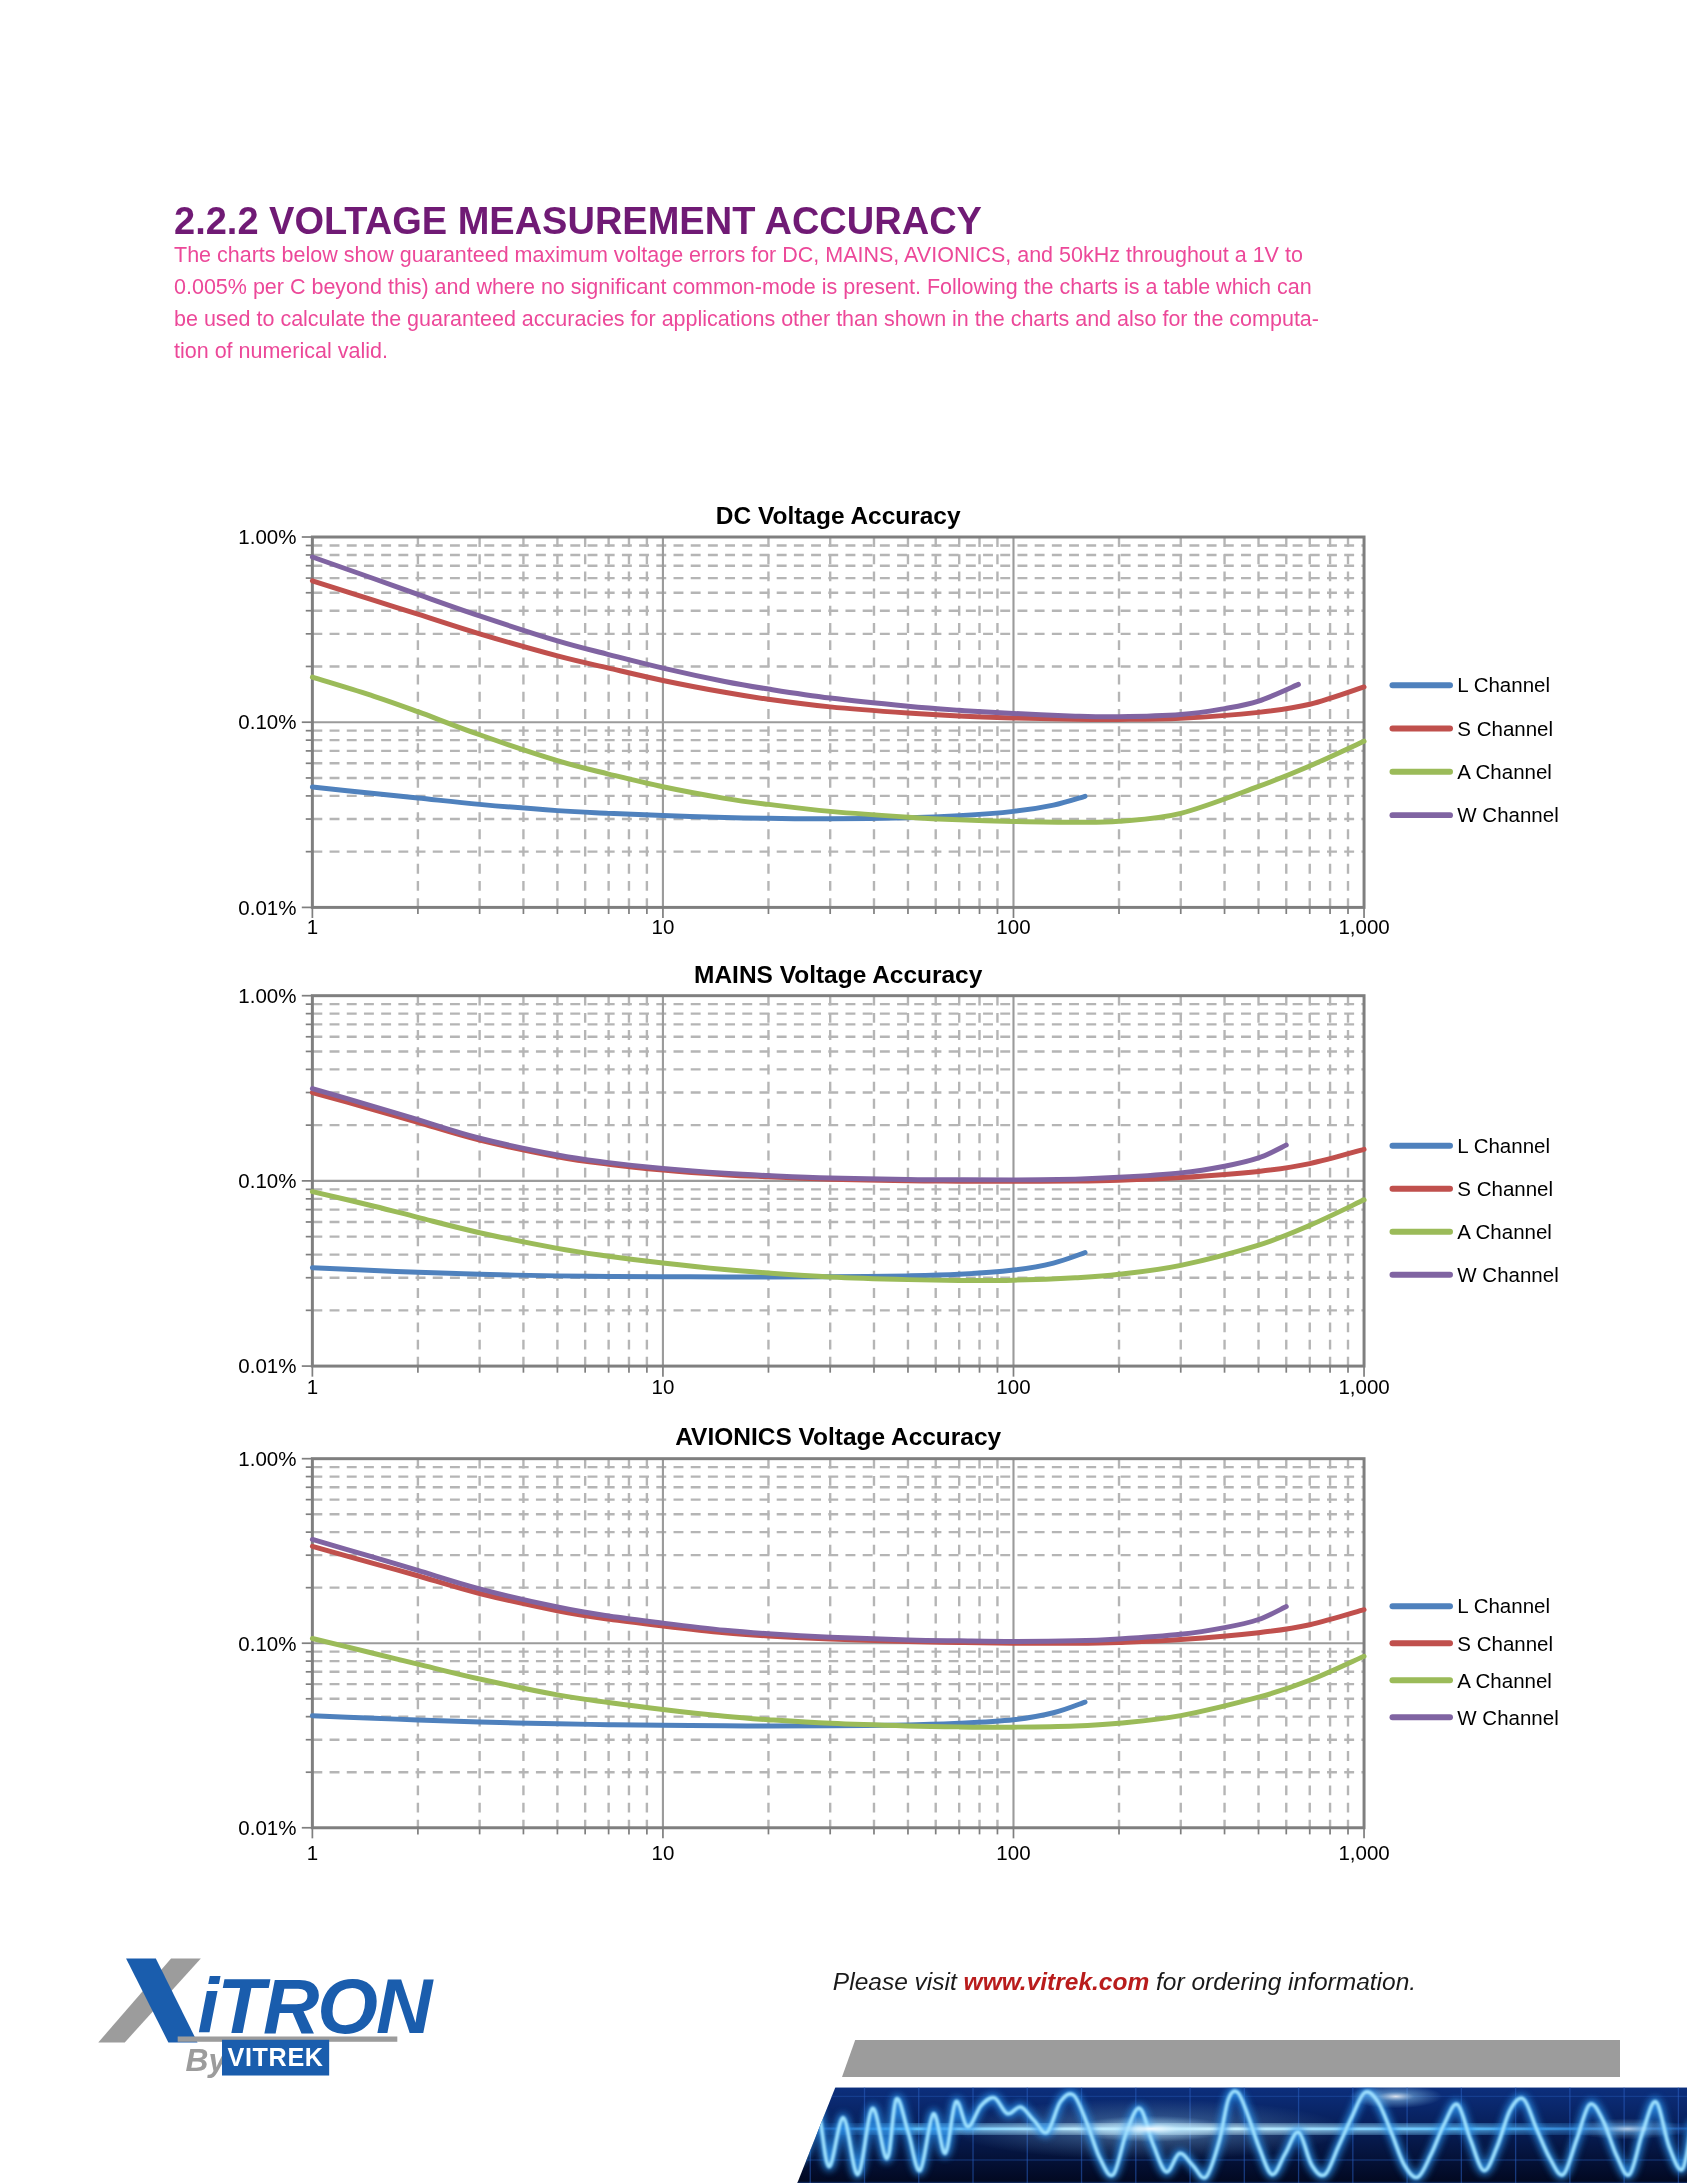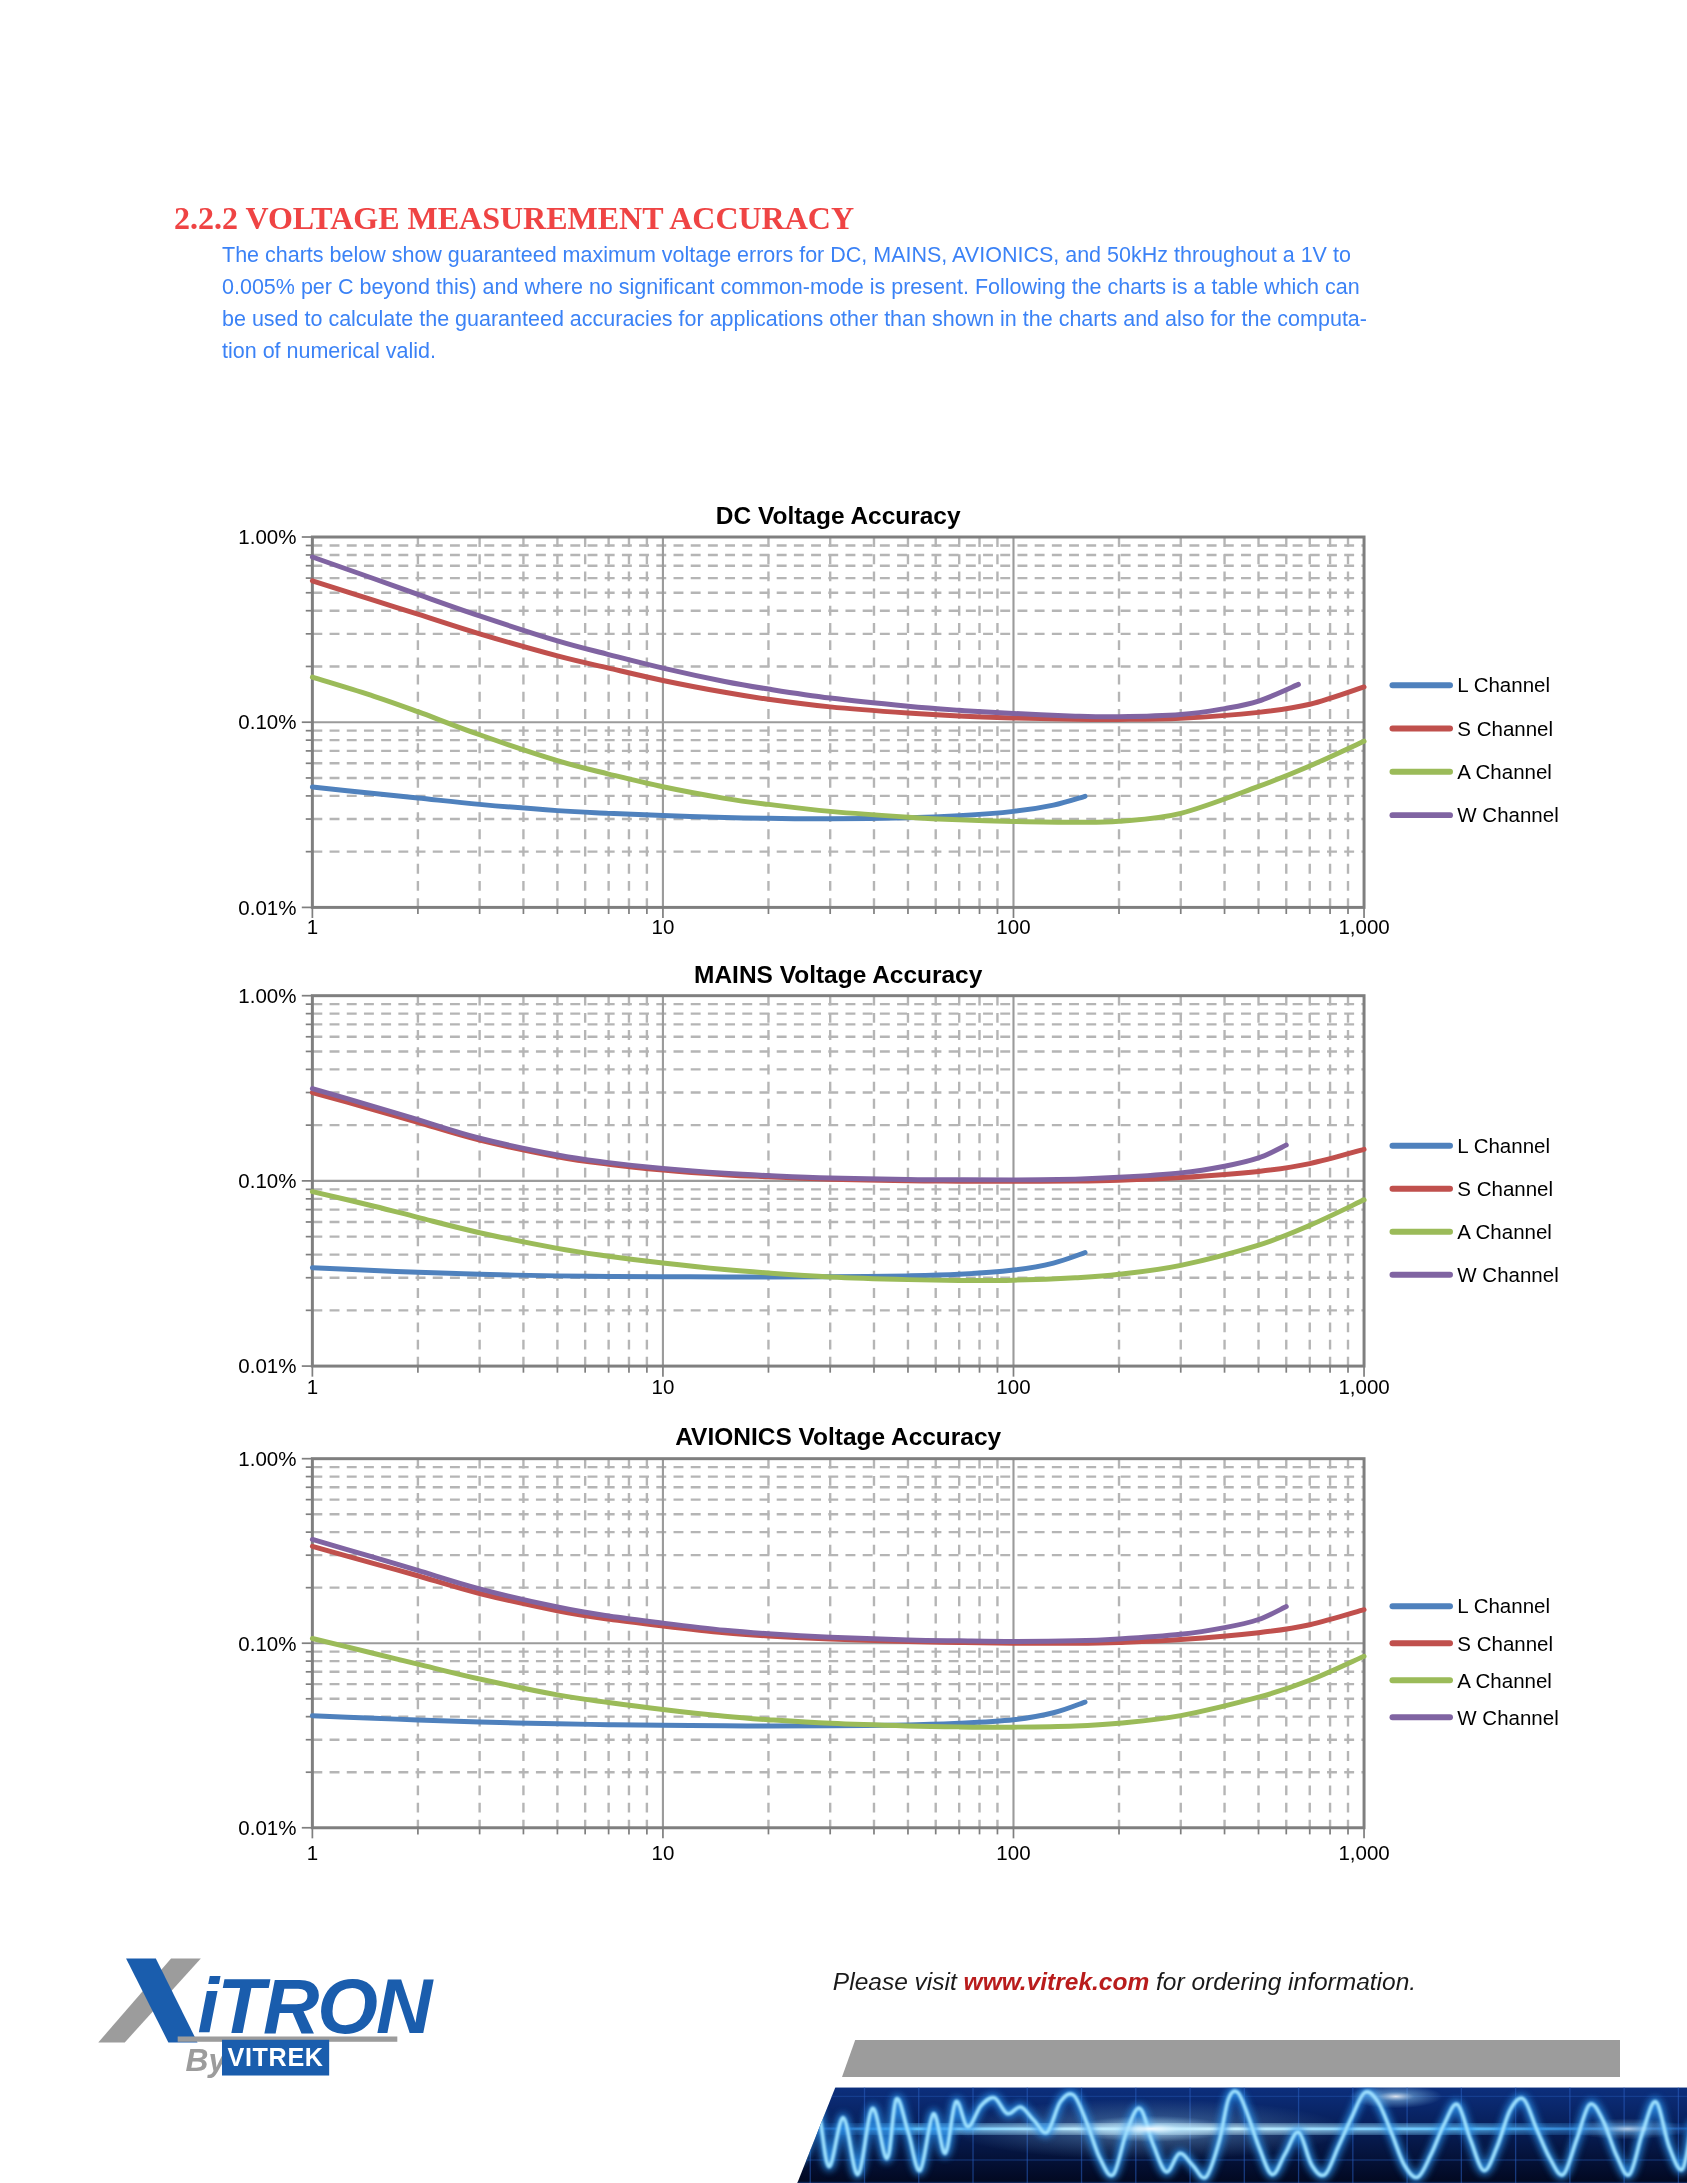--- a/index.html
+++ b/index.html
@@ -1,26 +1,26 @@
 <!DOCTYPE html>
 <html style="font-size:10.6px"><head>
 <meta charset="utf-8">
 <style>
   html,body{margin:0;padding:0;background:#e8e8e8;}
   #page{
     position:relative; width:1687px; height:2183px; background:#ffffff;
     font-family:"Liberation Sans", sans-serif; overflow:hidden;
   }
   #section-title{
-    position:absolute; left:174px; top:200px; font-size:32px; font-weight:bold;
-    color:#ef4444; letter-spacing:0px; white-space:nowrap;font-family:Liberation Serif, serif;
+    position:absolute; left:174px; top:200px; font-size:38px; font-weight:bold;
+    color:#701a75; letter-spacing:0px; white-space:nowrap;
   }
   #intro{
     position:absolute; left:174px; top:239px; width:1363px;
-    font-size:21.5px; line-height:32px; color:#3b82f6;margin-left:48px;
+    font-size:21.5px; line-height:32px; color:#ec4899;
   }
   .chart-block{ position:absolute; left:0; width:1687px; height:463px; }
   #chart-0{ top:496px; } #chart-1{ top:956px; } #chart-2{ top:1419px; }
   #footer-note{
     position:absolute; left:827px; top:1968px; width:595px; text-align:center;
     font-size:24.5px; font-style:italic; color:#1a1a1a; white-space:nowrap;
   }
   #footer-note .link{ color:#b91c1c; font-weight:bold; }
   #logo{ position:absolute; left:93px; top:1945px; }
   #divider-bar{

